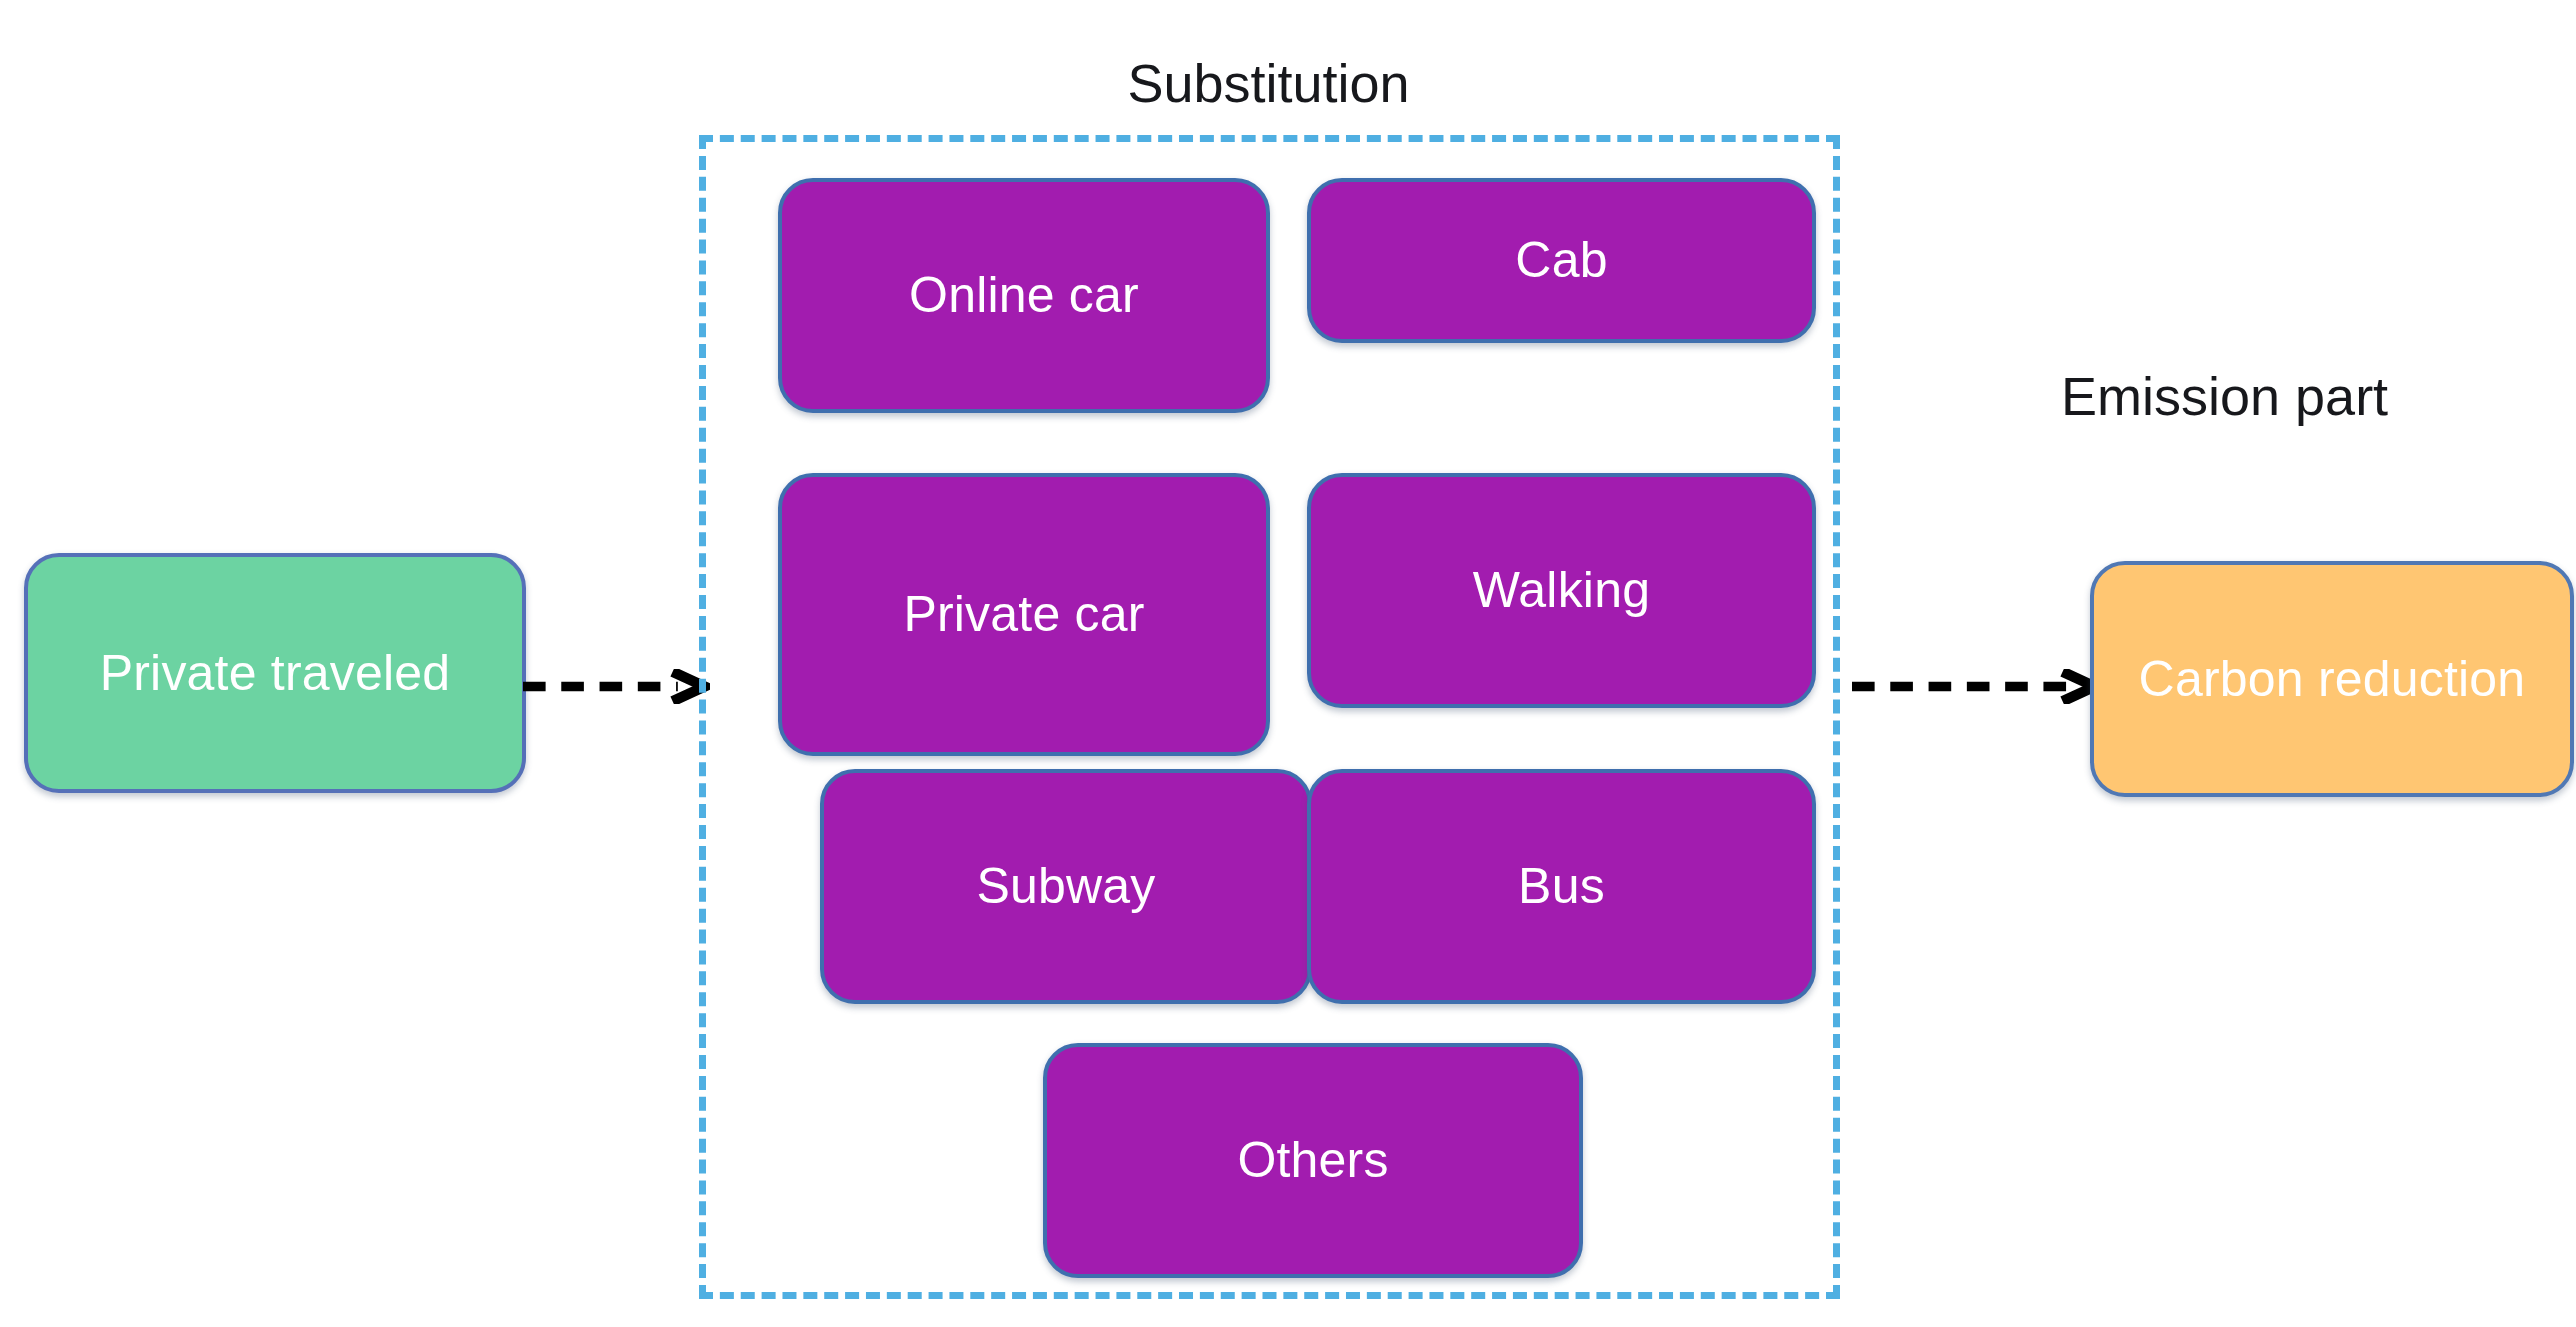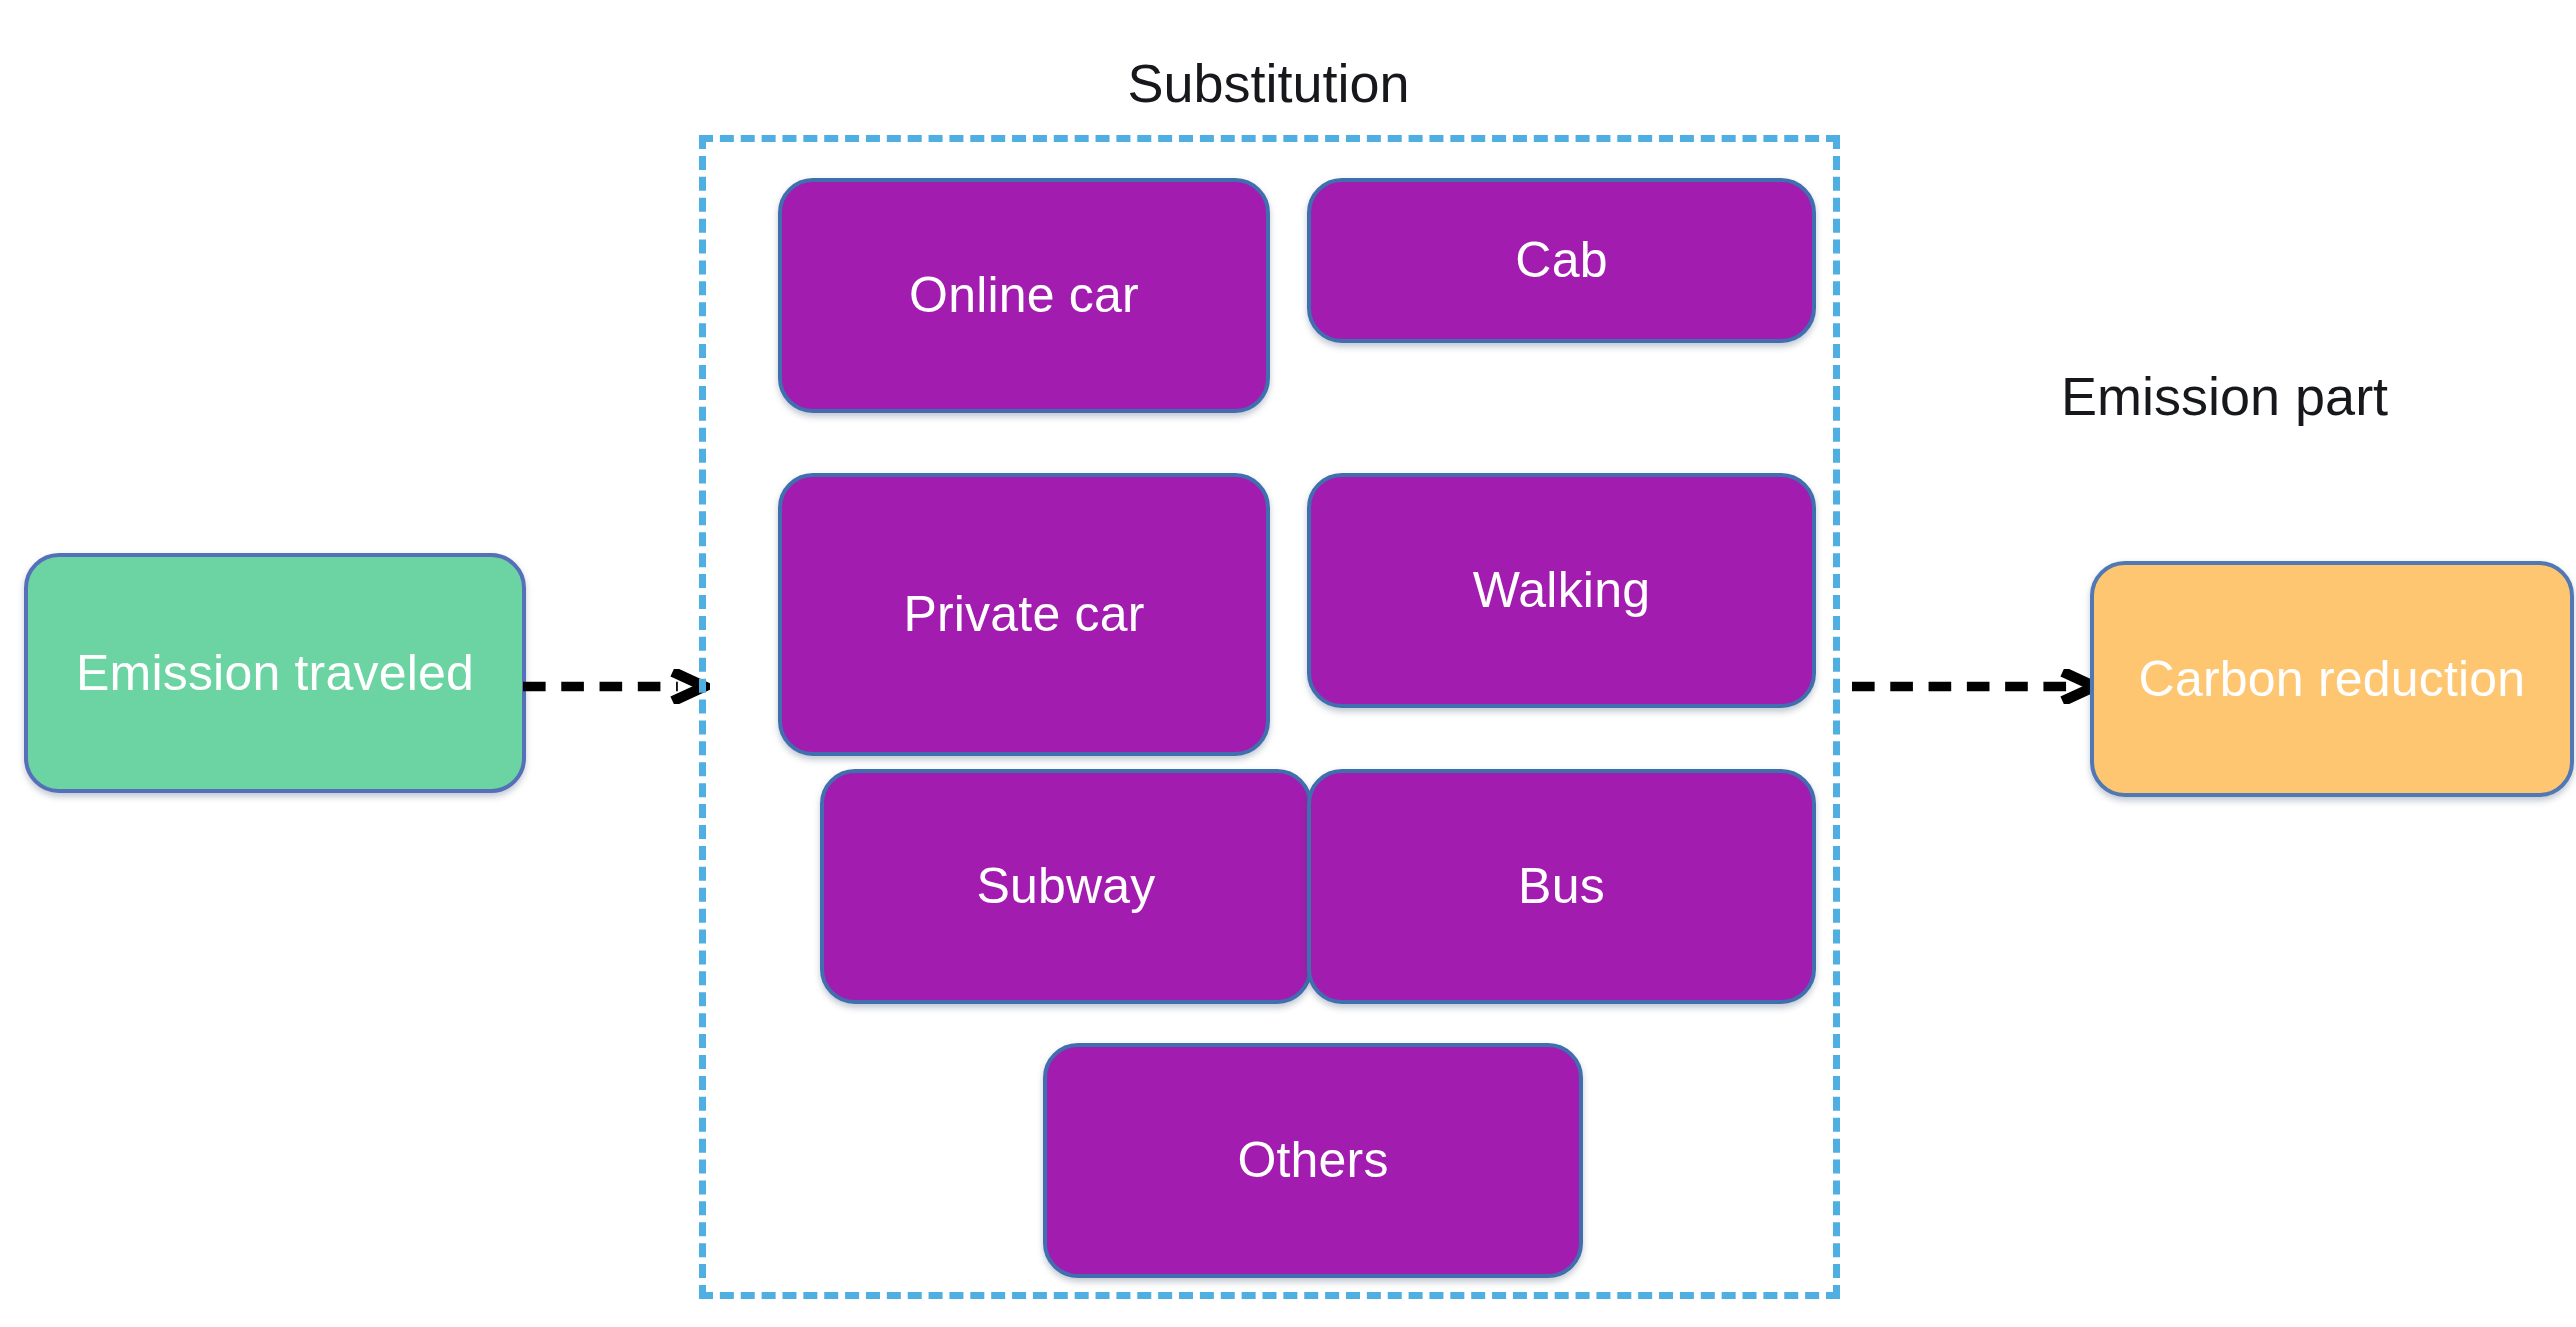--- a/index.html
+++ b/index.html
@@ -101,21 +101,21 @@
 </head>
 <body>
 
 <div id="canvas">
 
   <div class="section-title" id="substitution-title">Substitution</div>
 
   <div class="section-title" id="emission-title">Emission part</div>
 
   <div class="node green" id="node-distance">
-    <span class="label">Emission traveled</span>
+    <span class="label">Private traveled</span>
   </div>
 
   <span class="arrow" id="arrow-distance-to-substitution">
     <svg width="187" height="35" viewBox="0 0 215 40" xmlns="http://www.w3.org/2000/svg">
       <line x1="0" y1="20" x2="178" y2="20" stroke="#000000" stroke-width="11" stroke-dasharray="26 18" stroke-linecap="butt"></line>
       <polyline points="172,3 209,20 172,37" fill="none" stroke="#000000" stroke-width="12" stroke-linejoin="miter" stroke-linecap="butt"></polyline>
     </svg>
   </span>
 
   <div id="substitution-group"></div>

